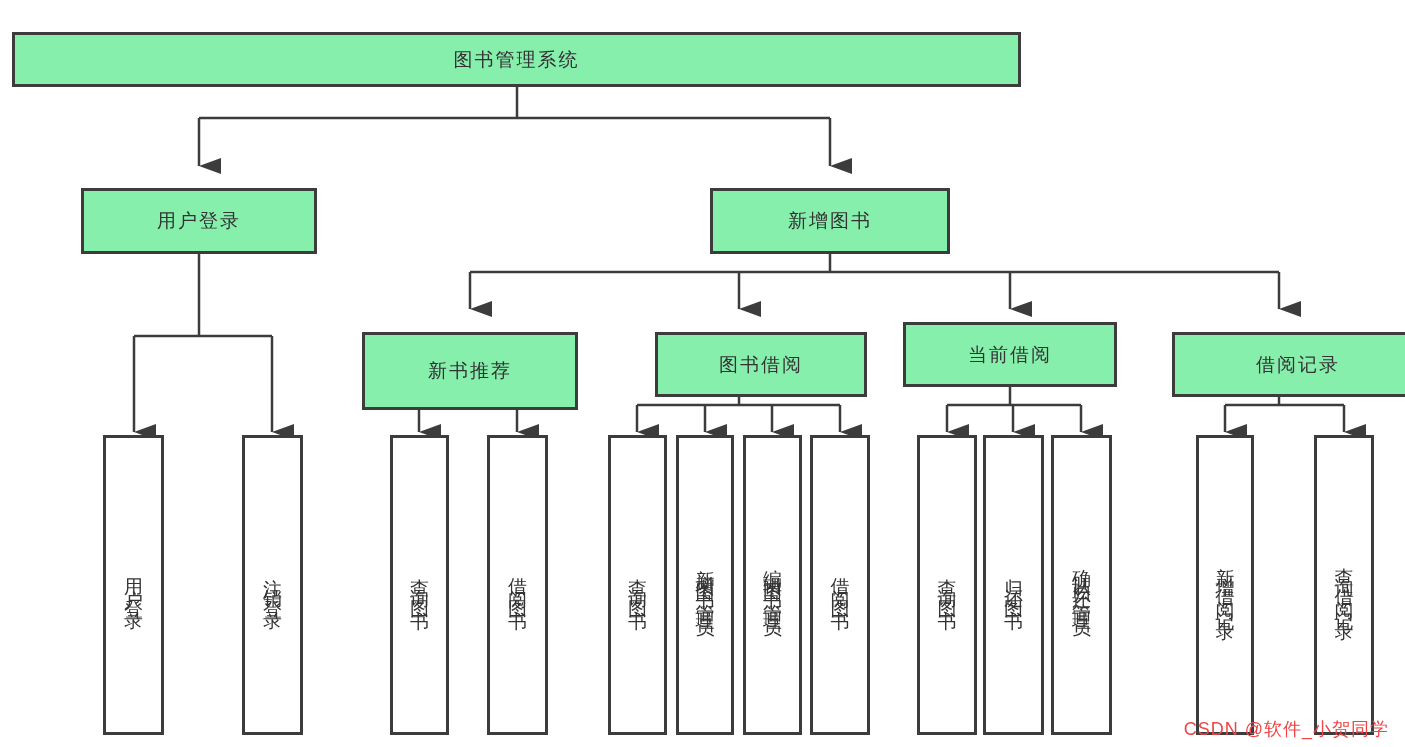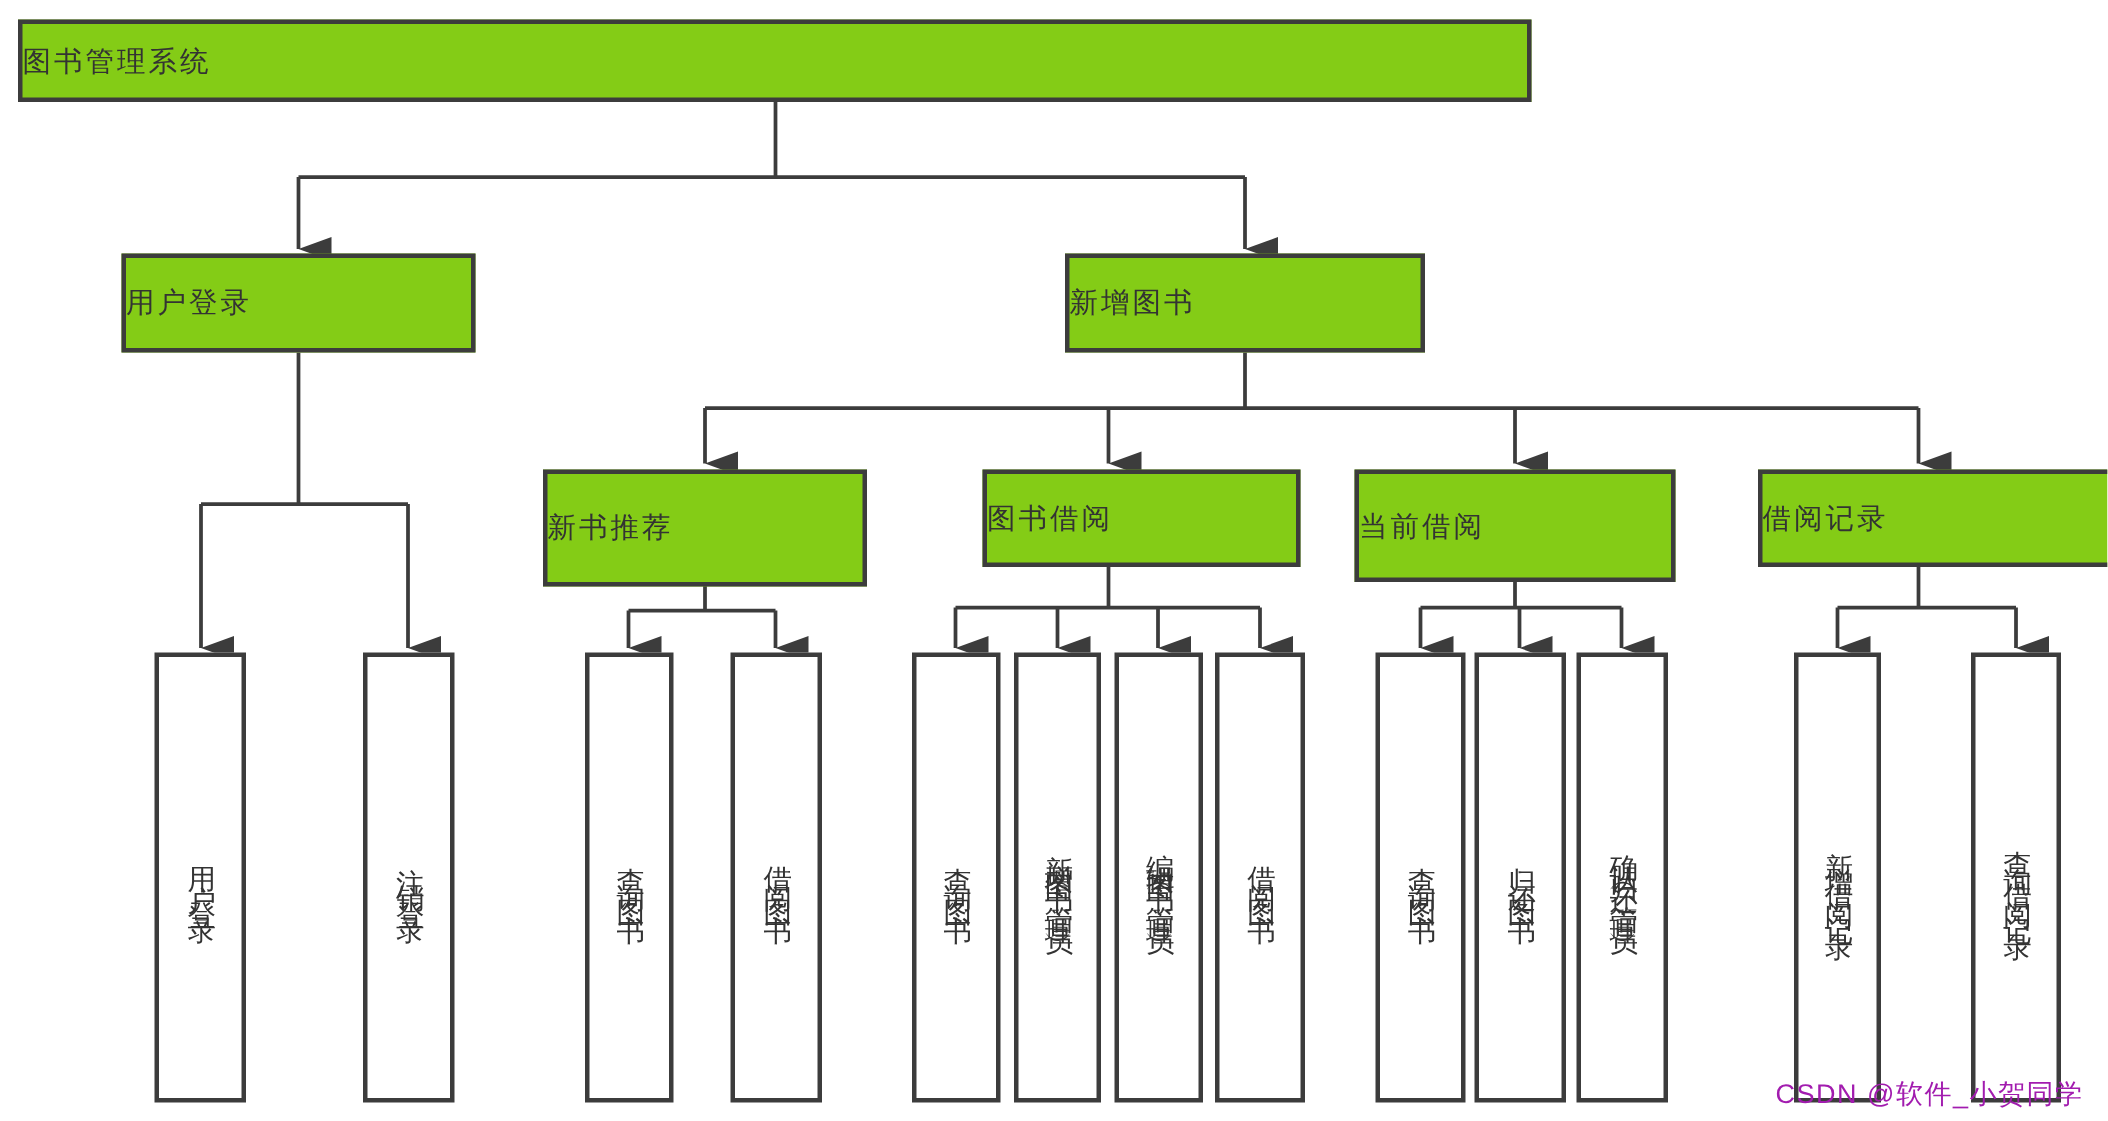--- a/index.html
+++ b/index.html
@@ -7,24 +7,25 @@
     position:relative;
     width:1405px;height:747px;
     background:#ffffff;
     overflow:hidden;
     font-family:"Liberation Sans", sans-serif;
   }
   #wires{position:absolute;left:0;top:0;z-index:1;}
   .node{
     position:absolute;
     box-sizing:border-box;
-    background:#84cc16;
+    background:#86efac;
     border:3px solid #3c3c3c;
-    display:flex;align-items:center;
+    display:flex;align-items:center;justify-content:center;
     z-index:2;
+    margin-top:19px;
   }
   .hlabel{
     font-size:19px;color:#333333;letter-spacing:2px;white-space:nowrap;
   }
   .leaf{
     position:absolute;
     top:435px;height:300px;
     box-sizing:border-box;
     background:#ffffff;
     border:3px solid #3c3c3c;
@@ -38,21 +39,21 @@
     letter-spacing:11px;
     line-height:1.05;
     white-space:nowrap;
   }
   .vlabel.long{letter-spacing:7px;}
   #watermark{
     position:absolute;
     right:16px;top:717px;
     font-size:18px;
     letter-spacing:1px;
-    color:#a21caf;
+    color:#ef4444;
     z-index:10;
     white-space:nowrap;
   }
 </style>
 </head>
 <body>
 
 <div id="canvas">
 
   <svg id="wires" width="1405" height="747" viewBox="0 0 1405 747">
@@ -115,21 +116,21 @@
   <div class="node" style="left:710px;top:169px;width:240px;height:66px">
     <span class="hlabel">新增图书</span>
   </div>
 
   <div class="node" style="left:362px;top:313px;width:216px;height:78px">
     <span class="hlabel">新书推荐</span>
   </div>
   <div class="node" style="left:655px;top:313px;width:212px;height:65px">
     <span class="hlabel">图书借阅</span>
   </div>
-  <div class="node" style="left:903px;top:313px;width:214px;height:75px">
+  <div class="node" style="left:903px;top:303px;width:214px;height:65px">
     <span class="hlabel">当前借阅</span>
   </div>
   <div class="node" style="left:1172px;top:313px;width:252px;height:65px">
     <span class="hlabel">借阅记录</span>
   </div>
 
   <div class="leaf" style="left:103px;width:61px">
     <span class="vlabel">用户登录</span>
   </div>
   <div class="leaf" style="left:242px;width:61px">

